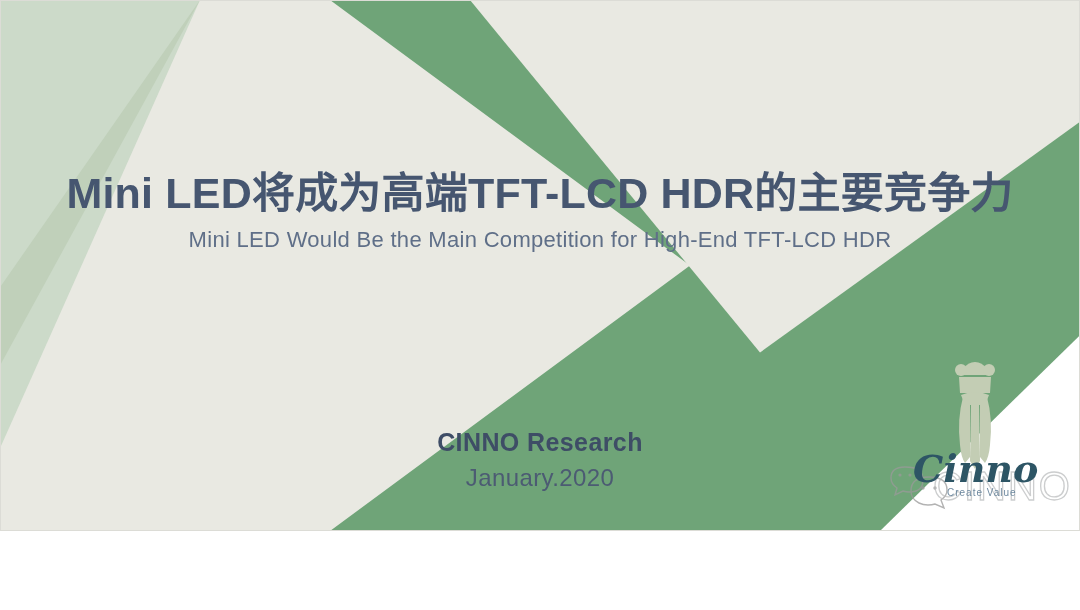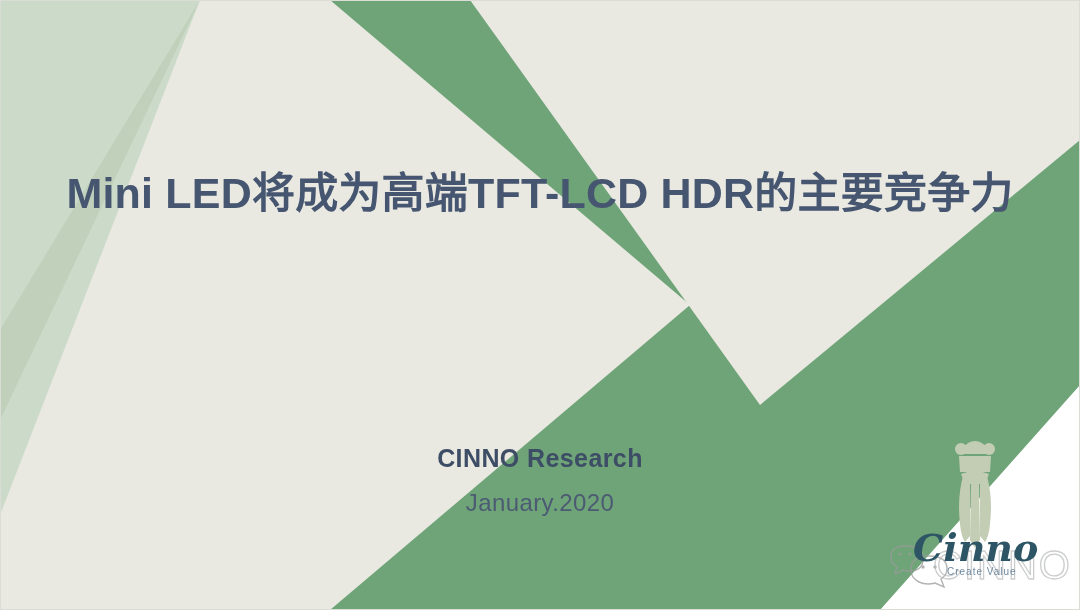--- a/index.html
+++ b/index.html
@@ -8,21 +8,21 @@
     padding: 0;
     background: #ffffff;
   }
   body {
     font-family: "Liberation Sans", "DejaVu Sans", sans-serif;
   }
 
   #slide {
     position: relative;
     width: 1080px;
-    height: 610px;
+    height: 531px;
     overflow: hidden;
     background: #e9e9e2;
     box-sizing: border-box;
     text-decoration: underline;
   }
 
   
   #bg-shapes {
     position: absolute;
     inset: 0;
@@ -64,21 +64,21 @@
   .byline-block {
     position: absolute;
     left: 0;
     top: 428px;
     width: 1080px;
     text-align: center;
     z-index: 5;
   }
 
   #org-name {
-    margin: 16px;
+    margin: 0;
     font-size: 25px;
     font-weight: 700;
     letter-spacing: 0.4px;
     color: #3e4d66;
   }
 
   #pub-date {
     margin: 7px 0 0 0;
     font-size: 24px;
     font-weight: 400;
@@ -149,20 +149,21 @@
 
     <path d="M 1080 385 L 1080 610 L 880 610 Z" fill="#ffffff"></path>
 
     <path d="M 0 0 L 200 0 L 0 515 Z" fill="#ccdac9"></path>
 
     <path d="M 200 0 L 200 0 L 0 420 L 0 330 Z" fill="#c0d0ba"></path>
   </svg>
 
   <div class="title-block">
     <h1 id="main-title">Mini LED将成为高端TFT-LCD HDR的主要竞争力</h1>
+    <p id="sub-title">Mini LED Would Be the Main Competition for High-End TFT-LCD HDR</p>
   </div>
 
   <div class="byline-block">
     <p id="org-name">CINNO Research</p>
     <p id="pub-date">January.2020</p>
   </div>
 
   <div id="logo-cluster">
     <svg viewBox="0 0 190 170">
 

